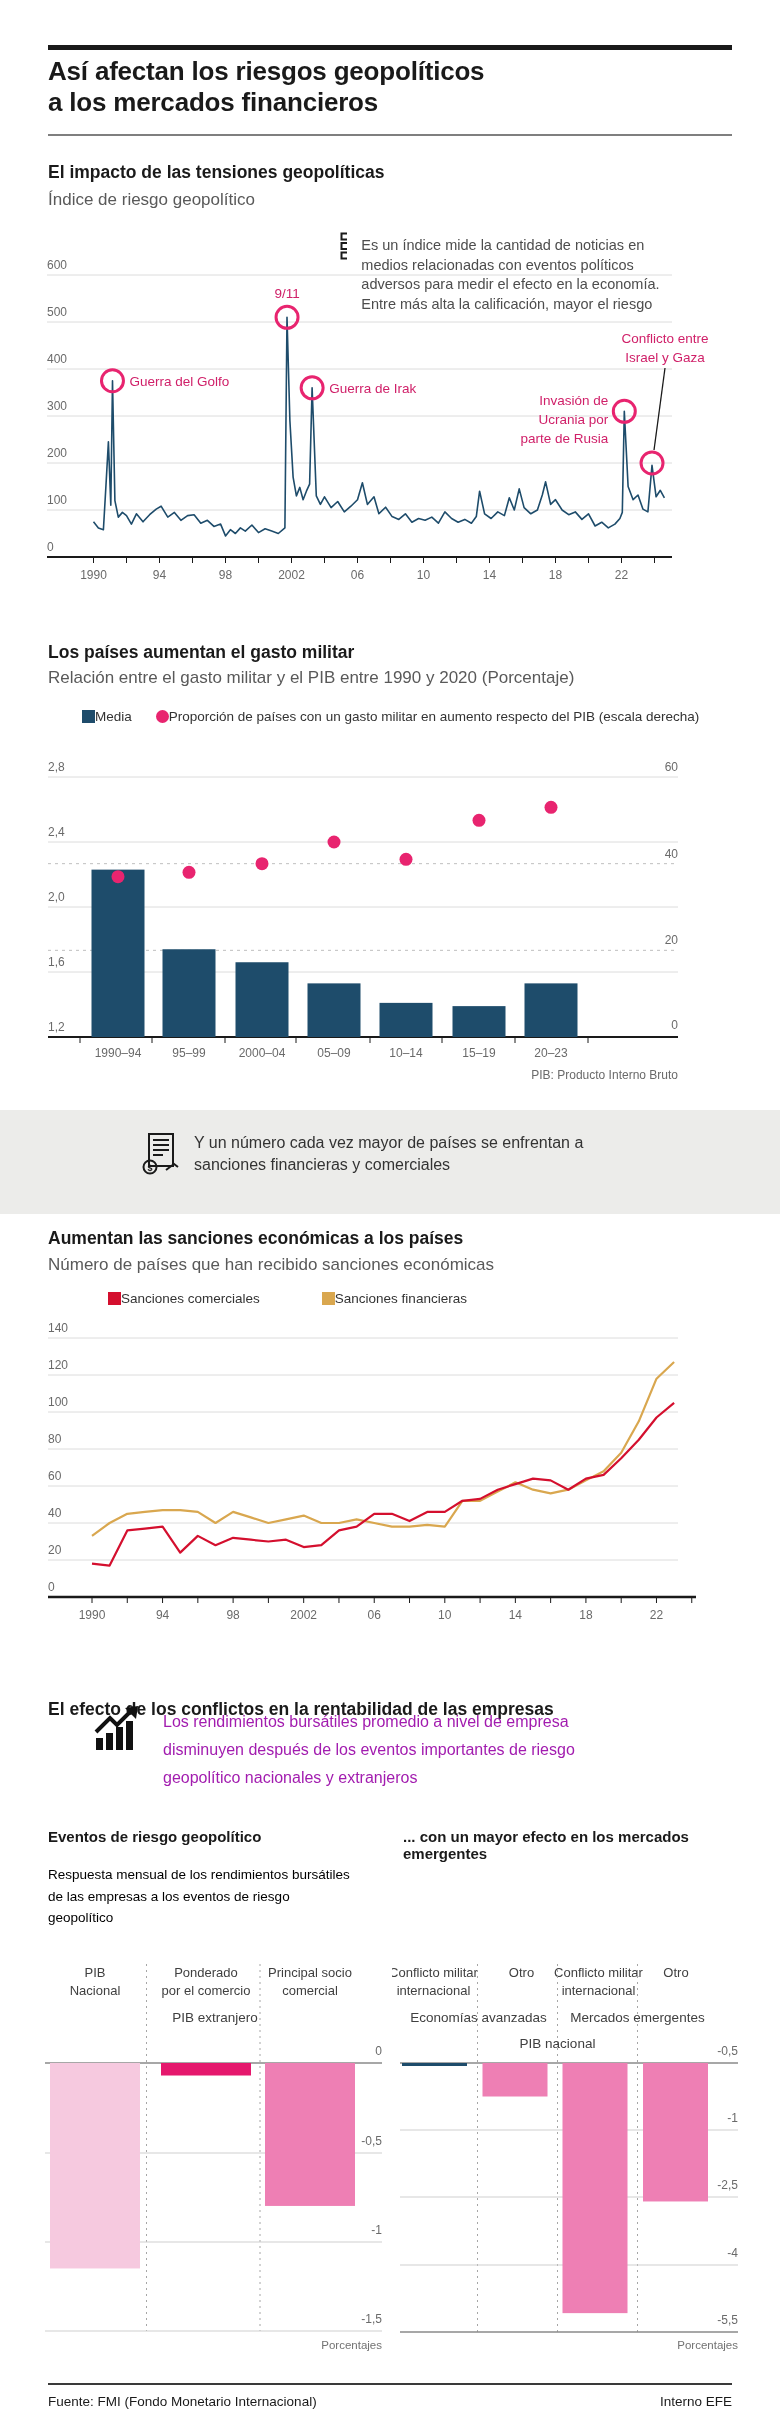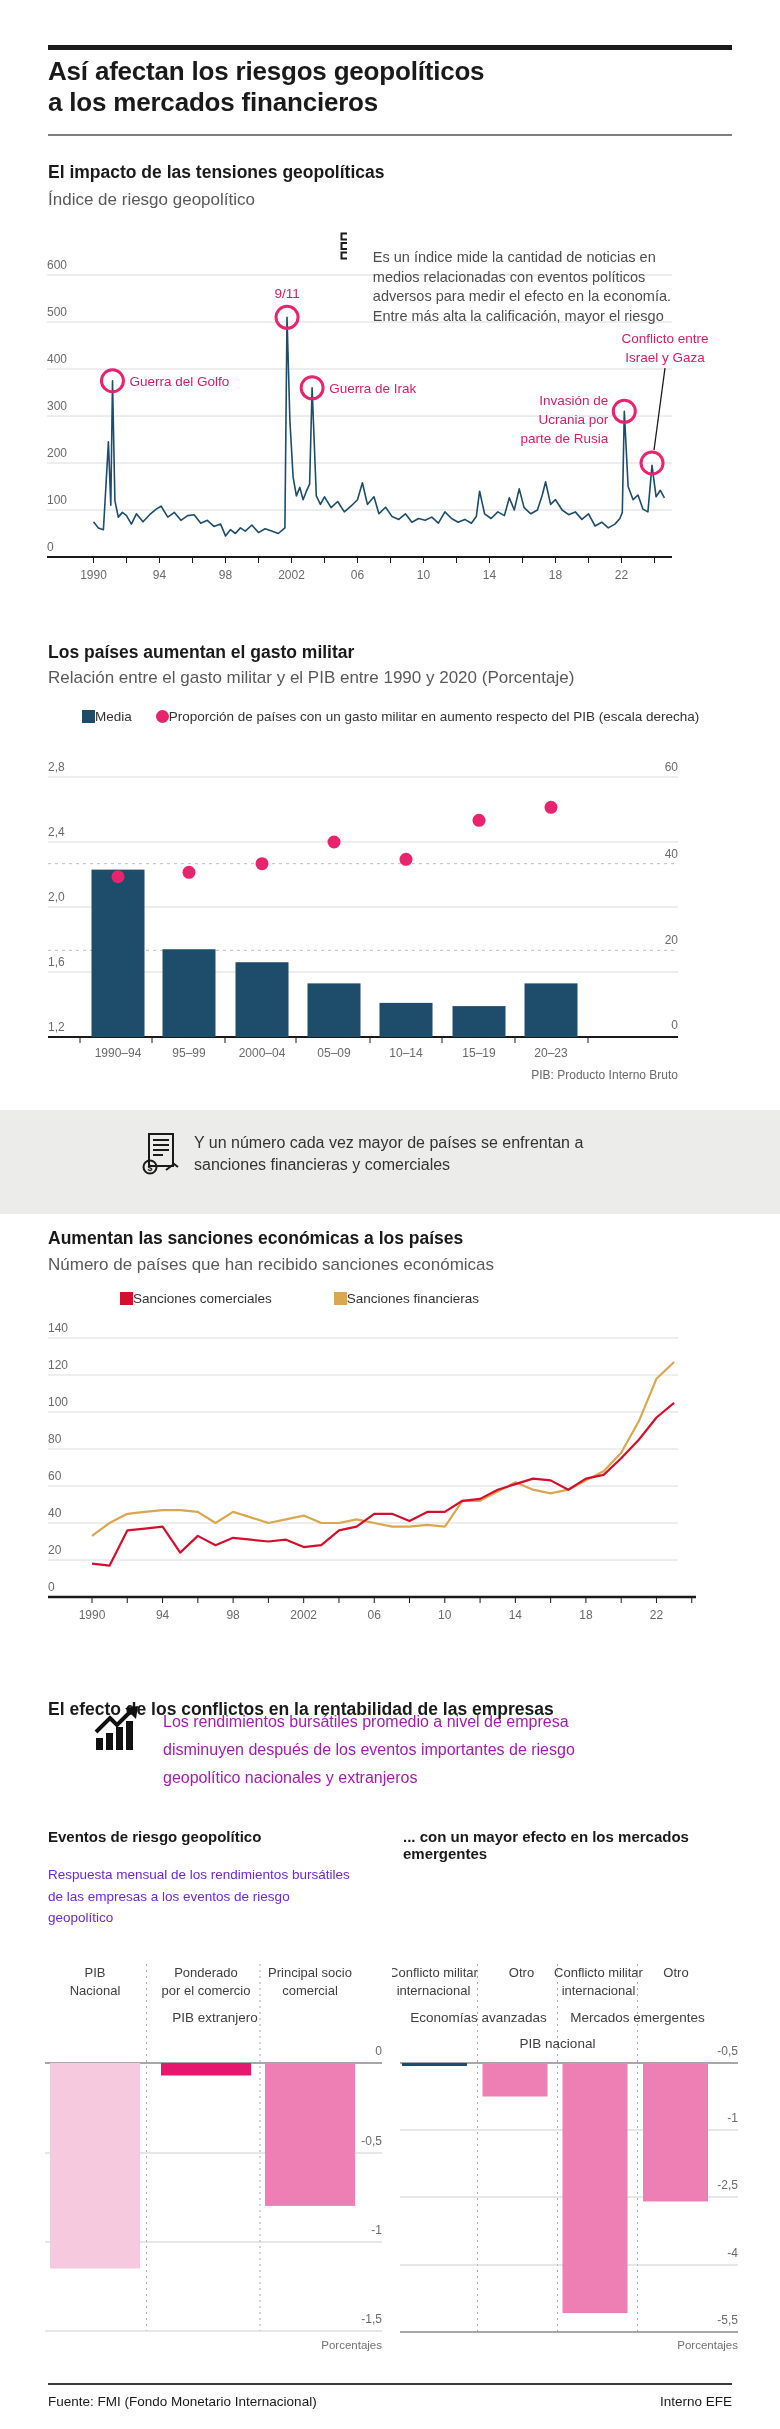--- a/index.html
+++ b/index.html
@@ -9,27 +9,27 @@
   .rule-thick{left:48px;top:45px;width:684px;height:5px;background:#1a1a1a;}
   .rule-thin{left:48px;top:134px;width:684px;height:2px;background:#7f7f7f;}
   h1{margin:0;font-size:26px;line-height:31px;font-weight:bold;letter-spacing:-0.2px;}
   .h1pos{left:48px;top:56px;}
   h2{margin:0;font-size:17.5px;font-weight:bold;}
   .sub{font-size:17px;color:#595959;}
   .legend{display:flex;align-items:center;font-size:13.5px;color:#333;margin-left:34px;}
   .sq{width:13px;height:13px;display:inline-block;}
   .dot{width:13px;height:13px;border-radius:50%;display:inline-block;}
   .note{display:flex;gap:10px;align-items:flex-start;}
-  .note p{margin:16px;font-size:14.5px;line-height:19.5px;color:#4d4d4d;}
+  .note p{margin:4px;font-size:14.5px;line-height:19.5px;color:#4d4d4d;}
   .band{left:0;top:1110px;width:780px;height:104px;background:#ECECEA;}
   .band-inner{position:absolute;left:142px;top:22px;display:flex;gap:14px;align-items:flex-start;}
   .band-inner p{margin:0;font-size:16px;line-height:22px;color:#333;width:390px;}
   .s4para{font-size:16px;line-height:28px;color:#a21caf;width:445px;margin:0;}
   .bh{font-size:15px;font-weight:bold;}
-  .bdesc{font-size:13.5px;line-height:21.5px;color:#6d28d9;margin:0;}
+  .bdesc{font-size:13.5px;line-height:21.5px;color:#000000;margin:0;}
   .footer-rule{left:48px;top:2383px;width:684px;height:2px;background:#3a3a3a;}
   .footer-text{font-size:13.5px;color:#1a1a1a;}
   svg{font-family:"Liberation Sans",sans-serif;display:block;}
   svg text.tick{font-size:12px;fill:#6a6a6a;}
   svg text.ann{font-size:13.5px;fill:#D02069;}
   svg text.colhead{font-size:13px;fill:#404040;}
   svg text.grouphead{font-size:13.5px;fill:#404040;}
   svg text.foot{font-size:11.5px;fill:#737373;}
 </style>
 </head>
@@ -191,21 +191,21 @@
           <path d="M 24 38 l 8 -6 l 4 3"></path>
         </g>
         <text x="8" y="38.5" font-size="9" font-weight="bold" fill="#1a1a1a" text-anchor="middle">$</text>
       </svg>
       <p>Y un número cada vez mayor de países se enfrentan a sanciones financieras y comerciales</p>
     </div>
   </div>
 
   <h2 class="abs" style="left:48px;top:1228px;">Aumentan las sanciones económicas a los países</h2>
   <div class="abs sub" style="left:48px;top:1255px;">Número de países que han recibido sanciones económicas</div>
-  <div class="abs legend" style="left:86px;top:1291px;align-items:center;">
+  <div class="abs legend" style="left:74px;top:1291px;align-items:center;">
     <span class="sq" style="background:#D40F2E;"></span>
     <span>Sanciones comerciales</span>
     <span class="sq" style="background:#D9A74F;margin-left:62px;"></span>
     <span>Sanciones financieras</span>
   </div>
   <svg id="c3" class="abs" style="left:38px;top:1320px;" width="742" height="310">
       <line x1="10" y1="18" x2="640" y2="18" stroke="#DCDCDC" stroke-width="1"></line>
       <text x="10" y="12" class="tick">140</text>
       <line x1="10" y1="55" x2="640" y2="55" stroke="#DCDCDC" stroke-width="1"></line>
       <text x="10" y="49" class="tick">120</text>

